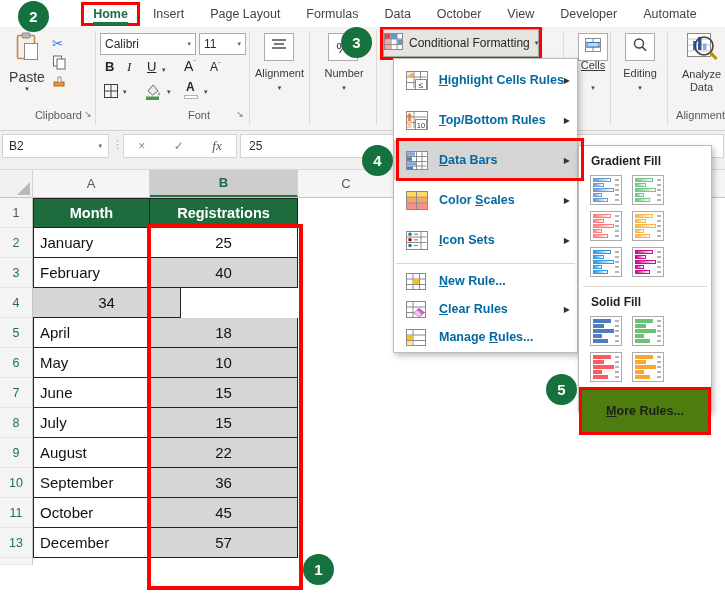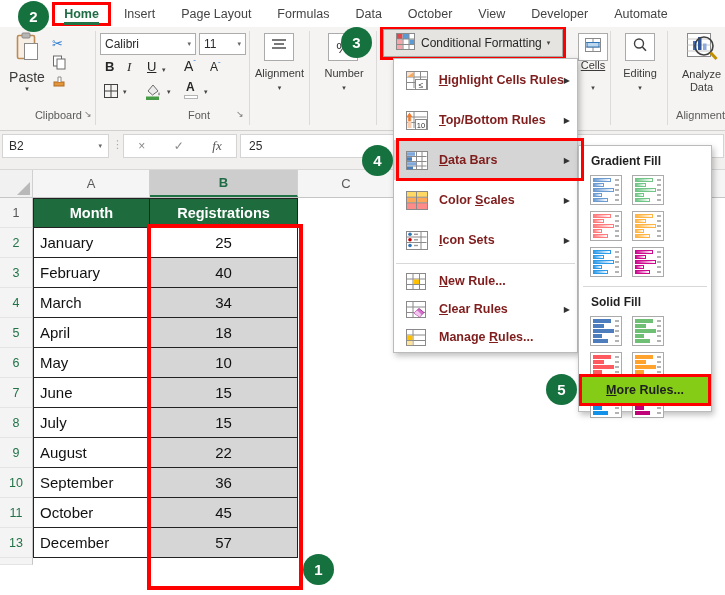--- a/index.html
+++ b/index.html
@@ -3,21 +3,21 @@
 <meta charset="utf-8">
 <style>
   * { margin:0; padding:0; box-sizing:border-box; }
   html,body { background:#fff; }
   body { font-family:"Liberation Sans", sans-serif; }
   .screen { position:relative; width:725px; height:595px; overflow:hidden; background:#fff; }
 
   
   .tabbar { position:absolute; left:0; top:0; width:725px; height:27px; background:#fff; display:flex; align-items:center; padding-left:6px; z-index:10; }
   .tab { font-size:12.5px; color:#444; padding:5px 13px; white-space:nowrap; }
-  .tab.active { color:#1F6B44; font-weight:700; border:3px solid #FE0000; padding:2px 9px; }
+  .tab.active { color:#1F6B44; font-weight:700; border:3px solid #FE0000; padding:2px 9px;margin-left:29px; }
   .tab.active .tab-underline { border-bottom:3px solid #217346; padding-bottom:1px; }
 
   
   .ribbon { position:absolute; left:0; top:27px; width:725px; height:104px; background:#F5F4F2; border-bottom:1px solid #D2D0CE; z-index:2; }
   .vsep { position:absolute; top:4px; width:1px; height:94px; background:#DCDADA; }
   .grp-label { position:absolute; top:82px; font-size:11px; color:#5A5A5A; text-align:right; }
   .launcher { position:absolute; top:82px; font-size:9px; color:#777; }
   .ribbon-btn-box { position:absolute; width:30px; height:28px; background:#fff; border:1px solid #ABABAB; display:flex; align-items:center; justify-content:center; }
   .chev { font-size:7px; color:#444; }
   .collapsed-label { position:absolute; font-size:11px; color:#3b3b3b; text-align:center; }
@@ -25,21 +25,21 @@
 
   .paste-btn { position:absolute; left:8px; top:5px; width:38px; height:72px; display:flex; flex-direction:column; align-items:center; }
   .paste-label { font-size:14px; color:#3b3b3b; margin-top:3px; }
   .clip-small { position:absolute; left:52px; font-size:13px; }
   .combo { position:absolute; background:#fff; border:1px solid #ACACAC; font-size:12px; color:#2b2b2b; display:flex; align-items:center; padding:0 4px; }
   .combo .arr { margin-left:auto; font-size:7px; color:#666; }
   .fmt-glyph { position:absolute; font-size:13px; color:#262626; }
 
   
   .cf-btn-wrap { position:absolute; left:380px; top:-1px; border:3px solid #FE0000; z-index:6; background:#E9E7E4; }
-  .cf-btn { display:flex; align-items:center; height:28px; padding:0 12px; border:1px solid #A9A7A4; background:#E6E4E1; }
+  .cf-btn { display:flex; align-items:center; height:28px; padding:0 0; border:1px solid #A9A7A4; background:#E6E4E1; }
   .cf-btn-label { font-size:12px; color:#262626; margin:0 5px 0 6px; white-space:nowrap; }
 
   
   .fbar { position:absolute; left:0; top:131px; width:725px; height:39px; background:#F1F0EF; border-bottom:1px solid #D8D8D8; z-index:2; }
   .fbox { position:absolute; top:3px; height:24px; background:#fff; border:1px solid #D4D4D4; display:flex; align-items:center; font-size:12px; color:#2b2b2b; }
   .namebox { left:2px; width:107px; padding:0 6px; }
   .namebox .arr { margin-left:auto; font-size:7px; color:#666; }
   .fdots { position:absolute; left:112px; top:7px; color:#A8A8A8; font-size:11px; letter-spacing:0; }
   .fxbox { left:123px; width:114px; justify-content:space-around; color:#8a8a8a; }
   .fxbox .fx { font-family:"Liberation Serif", serif; font-style:italic; font-size:13px; color:#555; }
@@ -67,36 +67,36 @@
   .cellfill { flex:1; background:#fff; }
 
   .sel-redbox { position:absolute; left:147px; top:224px; width:156px; height:366px; border:4px solid #FE0000; z-index:5; pointer-events:none; }
 
   
   .cf-menu { position:absolute; left:393px; top:58px; width:185px; background:#fff; border:1px solid #BBBBBB; box-shadow:2px 3px 6px rgba(0,0,0,0.25); z-index:20; padding:1px 0; }
   .mi { display:flex; align-items:center; padding-left:11px; }
   .mi.big { height:40px; }
   .mi.small { height:28px; }
   .mi .ic { width:26px; display:flex; align-items:center; }
-  .mi .lbl { font-size:12.5px; font-weight:600; color:#7f1d1d; margin-left:8px; white-space:nowrap; }
+  .mi .lbl { font-size:12.5px; font-weight:600; color:#0369a1; margin-left:8px; white-space:nowrap; }
   .mi .marr { margin-left:auto; margin-right:7px; font-size:8px; color:#333; }
   .mi.hl { background:#D5D5D5; }
   .menu-sep { height:1px; background:#D8D8D8; margin:3px 2px; }
   .db-redbox { position:absolute; left:396px; top:138px; width:188px; height:43px; border:3px solid #FE0000; z-index:25; pointer-events:none; }
 
   
   .db-sub { position:absolute; left:578px; top:145px; width:134px; height:267px; background:#fff; border:1px solid #BBBBBB; box-shadow:2px 3px 6px rgba(0,0,0,0.25); z-index:22; }
   .sub-title { font-size:12px; font-weight:700; color:#1f1f1f; margin:8px 0 4px 12px; }
   .swatch-grid { display:flex; flex-wrap:wrap; padding:0 6px; }
   .swatch { width:32px; height:30px; border:1px solid #ABABAB; background:#fff; margin:3px 5px; padding:2px 2px; display:flex; flex-direction:column; justify-content:space-between; }
   .sw-row { height:4px; display:flex; align-items:center; }
   .sw-bar { height:4px; }
   .sw-dash { width:4px; height:2px; background:#B3B3B3; margin-left:auto; }
   .sub-sep { height:1px; background:#D8D8D8; margin:6px 4px 2px 4px; }
-  .more-rules { position:absolute; left:0px; top:228px; width:132px; height:32px; background:#84cc16; border:3px solid #FE0000; display:flex; align-items:center; justify-content:center; }
+  .more-rules { position:absolute; left:0px; top:241px; width:132px; height:48px; background:#4d7c0f; border:3px solid #FE0000; display:flex; align-items:center; justify-content:center; }
   .more-rules .lbl { font-size:12.5px; font-weight:600; color:#1f1f1f; }
 
   
   .callout { position:absolute; width:31px; height:31px; border-radius:50%; background:#15713E; color:#fff; font-size:15px; font-weight:700; display:flex; align-items:center; justify-content:center; z-index:70; }
   .c1 { left:303px; top:554px; }
   .c2 { left:18px; top:1px; }
   .c3 { left:341px; top:27px; }
   .c4 { left:362px; top:145px; }
   .c5 { left:546px; top:374px; }
   u { text-decoration:underline; }
@@ -313,21 +313,20 @@
     <div class="cellfill"></div>
         </div>
         <div class="srow">
     <div class="rh sel">3</div>
     <div class="tc tcA">February</div>
     <div class="tc tcB b-sel">40</div>
     <div class="cellfill"></div>
         </div>
         <div class="srow">
     <div class="rh sel">4</div>
-    <div class="tc tcA">March</div>
     <div class="tc tcB b-sel">34</div>
     <div class="cellfill"></div>
         </div>
         <div class="srow">
     <div class="rh sel">5</div>
     <div class="tc tcA">April</div>
     <div class="tc tcB b-sel">18</div>
     <div class="cellfill"></div>
         </div>
         <div class="srow">

